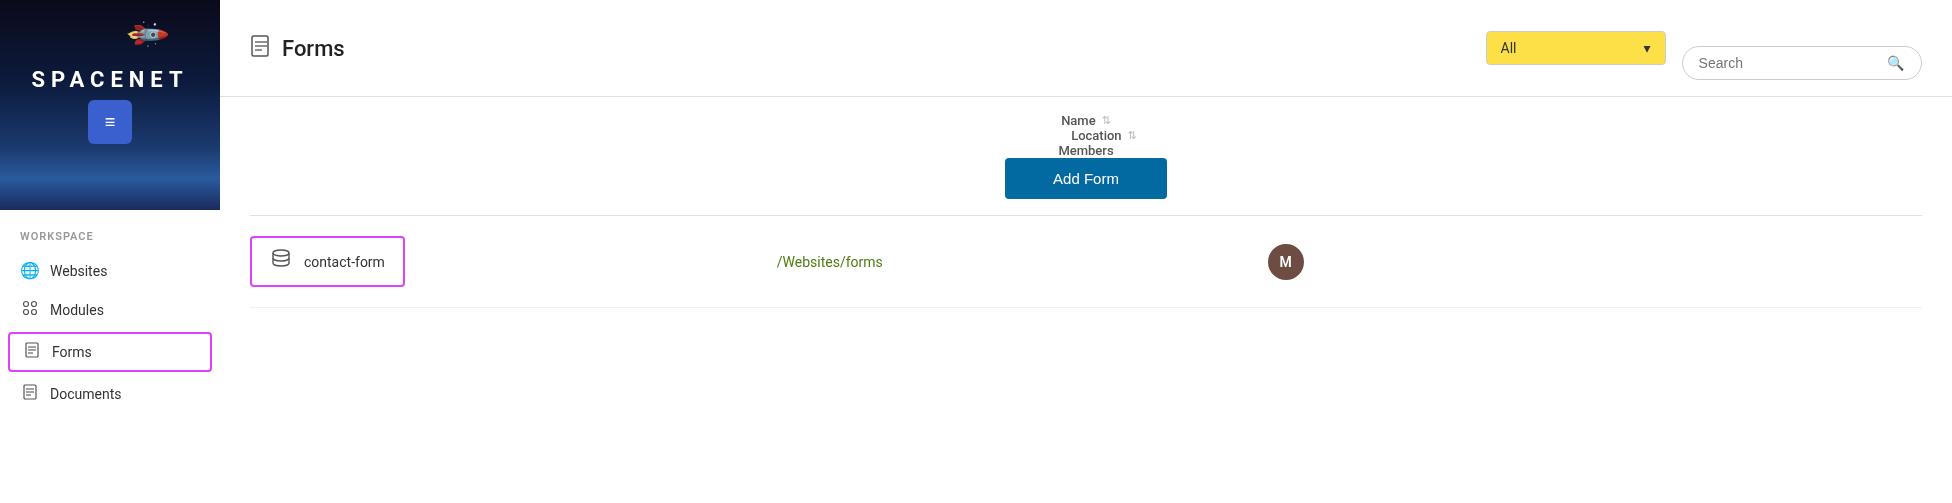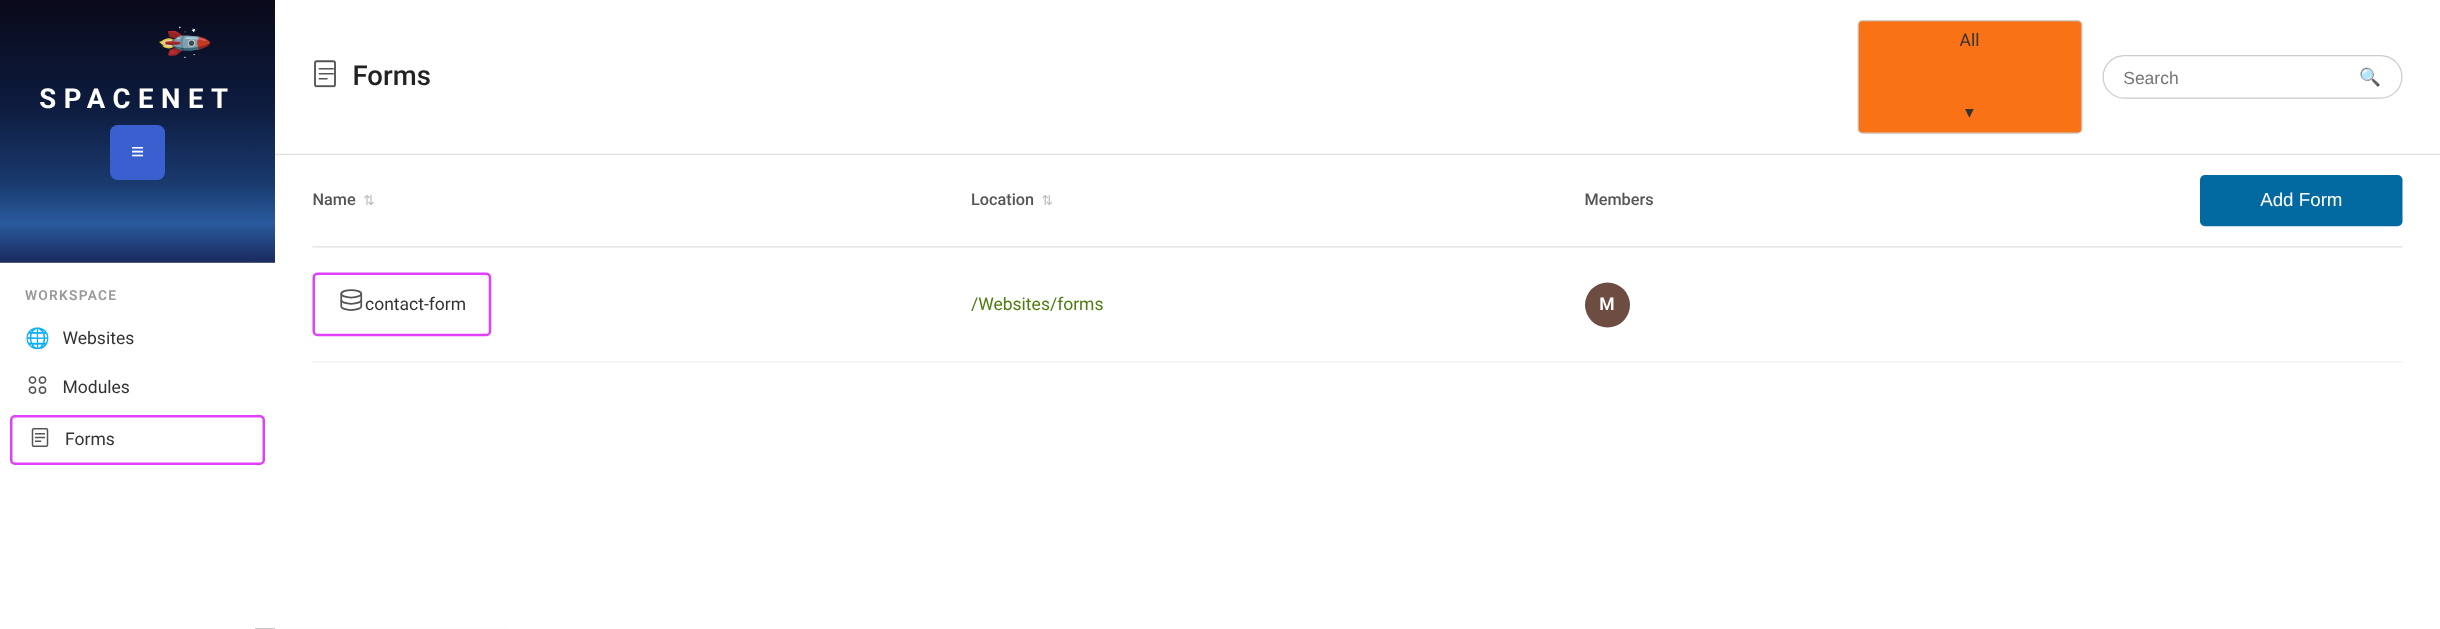--- a/index.html
+++ b/index.html
@@ -128,38 +128,38 @@
       display: flex;
       align-items: center;
       gap: 16px;
     }
     .filter-select {
       display: flex;
       align-items: center;
       border: 1px solid #ccc;
       border-radius: 4px;
       padding: 8px 14px;
-      background: #f97316;
+      background: #fde047;
       font-size: 14px;
       color: #333;
       cursor: pointer;
       min-width: 180px;
       justify-content: space-between;
       gap: 40px;
-      flex-direction: column;
     }
     .search-box {
       display: flex;
       align-items: center;
       border: 1px solid #ccc;
       border-radius: 20px;
       padding: 8px 16px;
       background: #fff;
       min-width: 240px;
       gap: 8px;
+      margin-top: 30px;
     }
     .search-input {
       border: none;
       outline: none;
       font-size: 14px;
       color: #333;
       flex: 1;
       background: transparent;
     }
     .search-icon { color: #888; font-size: 14px; }
@@ -172,39 +172,41 @@
       overflow: auto;
     }
     .table-header {
       display: flex;
       align-items: center;
       padding: 16px 0;
       border-bottom: 1px solid #e0e0e0;
       font-size: 13px;
       color: #555;
       font-weight: 500;
+      flex-direction: column;
     }
     .col-name { flex: 3; display: flex; align-items: center; gap: 6px; }
     .col-location { flex: 3; display: flex; align-items: center; gap: 6px; padding-left: 36px; }
     .col-members { flex: 2; display: flex; align-items: center; gap: 6px; }
     .col-action { flex: 2; display: flex; justify-content: flex-end; }
     .sort-arrow { color: #bbb; font-size: 11px; }
 
     .table-row {
       display: flex;
       align-items: center;
       padding: 20px 0;
       border-bottom: 1px solid #f0f0f0;
     }
     .form-name-wrapper {
       border: 2px solid #e040fb;
       border-radius: 4px;
       padding: 10px 18px;
       display: flex;
       align-items: center;
+      gap: 12px;
     }
     .form-db-icon {
       color: #555;
       font-size: 20px;
     }
     .form-name-text {
       font-size: 14px;
       color: #333;
     }
     .location-cell {
@@ -274,20 +276,31 @@
         <svg width="16" height="16" viewBox="0 0 16 16" fill="none">
             <rect x="2" y="1" width="12" height="14" rx="1" stroke="#555" stroke-width="1.2"></rect>
             <line x1="4" y1="5" x2="12" y2="5" stroke="#555" stroke-width="1.1"></line>
             <line x1="4" y1="8" x2="12" y2="8" stroke="#555" stroke-width="1.1"></line>
             <line x1="4" y1="11" x2="9" y2="11" stroke="#555" stroke-width="1.1"></line>
           </svg>
       </span>
       <span>Forms</span>
     </div>
 
+    <div class="sidebar-item">
+      <span class="sidebar-item-icon">
+        <svg width="16" height="16" viewBox="0 0 16 16" fill="none">
+            <rect x="2" y="1" width="12" height="14" rx="1" stroke="#555" stroke-width="1.2"></rect>
+            <line x1="4" y1="5" x2="12" y2="5" stroke="#555" stroke-width="1.1"></line>
+            <line x1="4" y1="8" x2="12" y2="8" stroke="#555" stroke-width="1.1"></line>
+            <line x1="4" y1="11" x2="9" y2="11" stroke="#555" stroke-width="1.1"></line>
+          </svg>
+      </span>
+      <span>Documents</span>
+    </div>
   </nav>
 </aside>
 
 <main class="main">
 
   <header class="header">
     <div class="header-title-area">
       <span class="header-icon">
         <svg width="22" height="22" viewBox="0 0 22 22" fill="none">
             <rect x="2" y="1" width="16" height="20" rx="1.5" stroke="#555" stroke-width="1.5"></rect>

